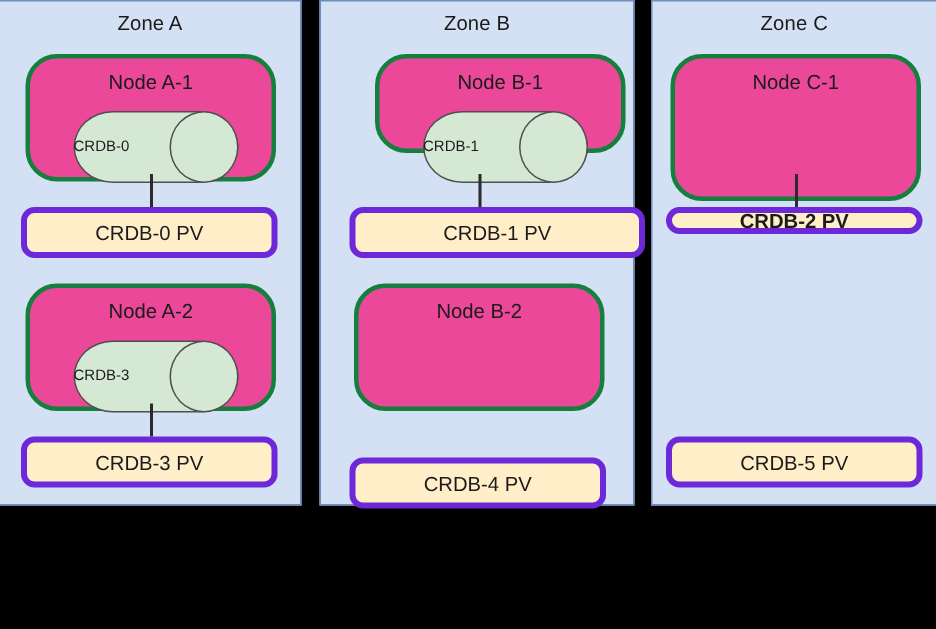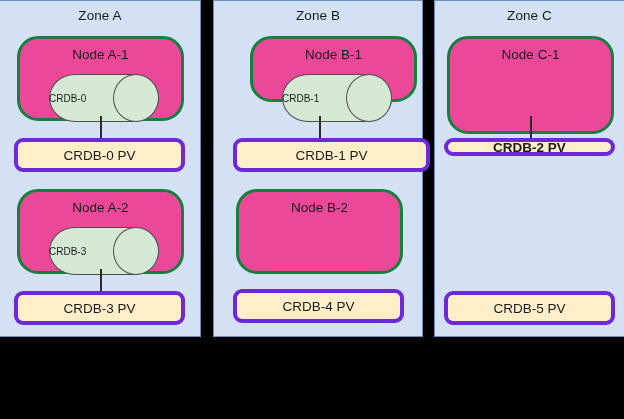--- a/index.html
+++ b/index.html
@@ -178,21 +178,21 @@
     <div class="connector" style="left:105px; top:115px; height:22px;"></div>
 
     <div class="pv" style="left:19px; top:137px; width:197px; height:34px;">
       <span class="pv-label">CRDB-1 PV</span>
     </div>
 
     <div class="node" style="left:22px; top:188px; width:167px; height:85px;text-decoration:underline;">
       <div class="node-title">Node B-2</div>
     </div>
 
-    <div class="pv" style="left:19px; top:288px; width:171px; height:34px;align-items:center;">
+    <div class="pv" style="left:19px; top:304px; width:171px; height:34px;align-items:center;">
       <span class="pv-label">CRDB-4 PV</span>
     </div>
   </div>
 
   <div class="zone zone-c">
     <div class="zone-title">Zone C</div>
 
     <div class="node" style="left:12px; top:35px; width:167px; height:98px;">
       <div class="node-title">Node C-1</div>
     </div>

